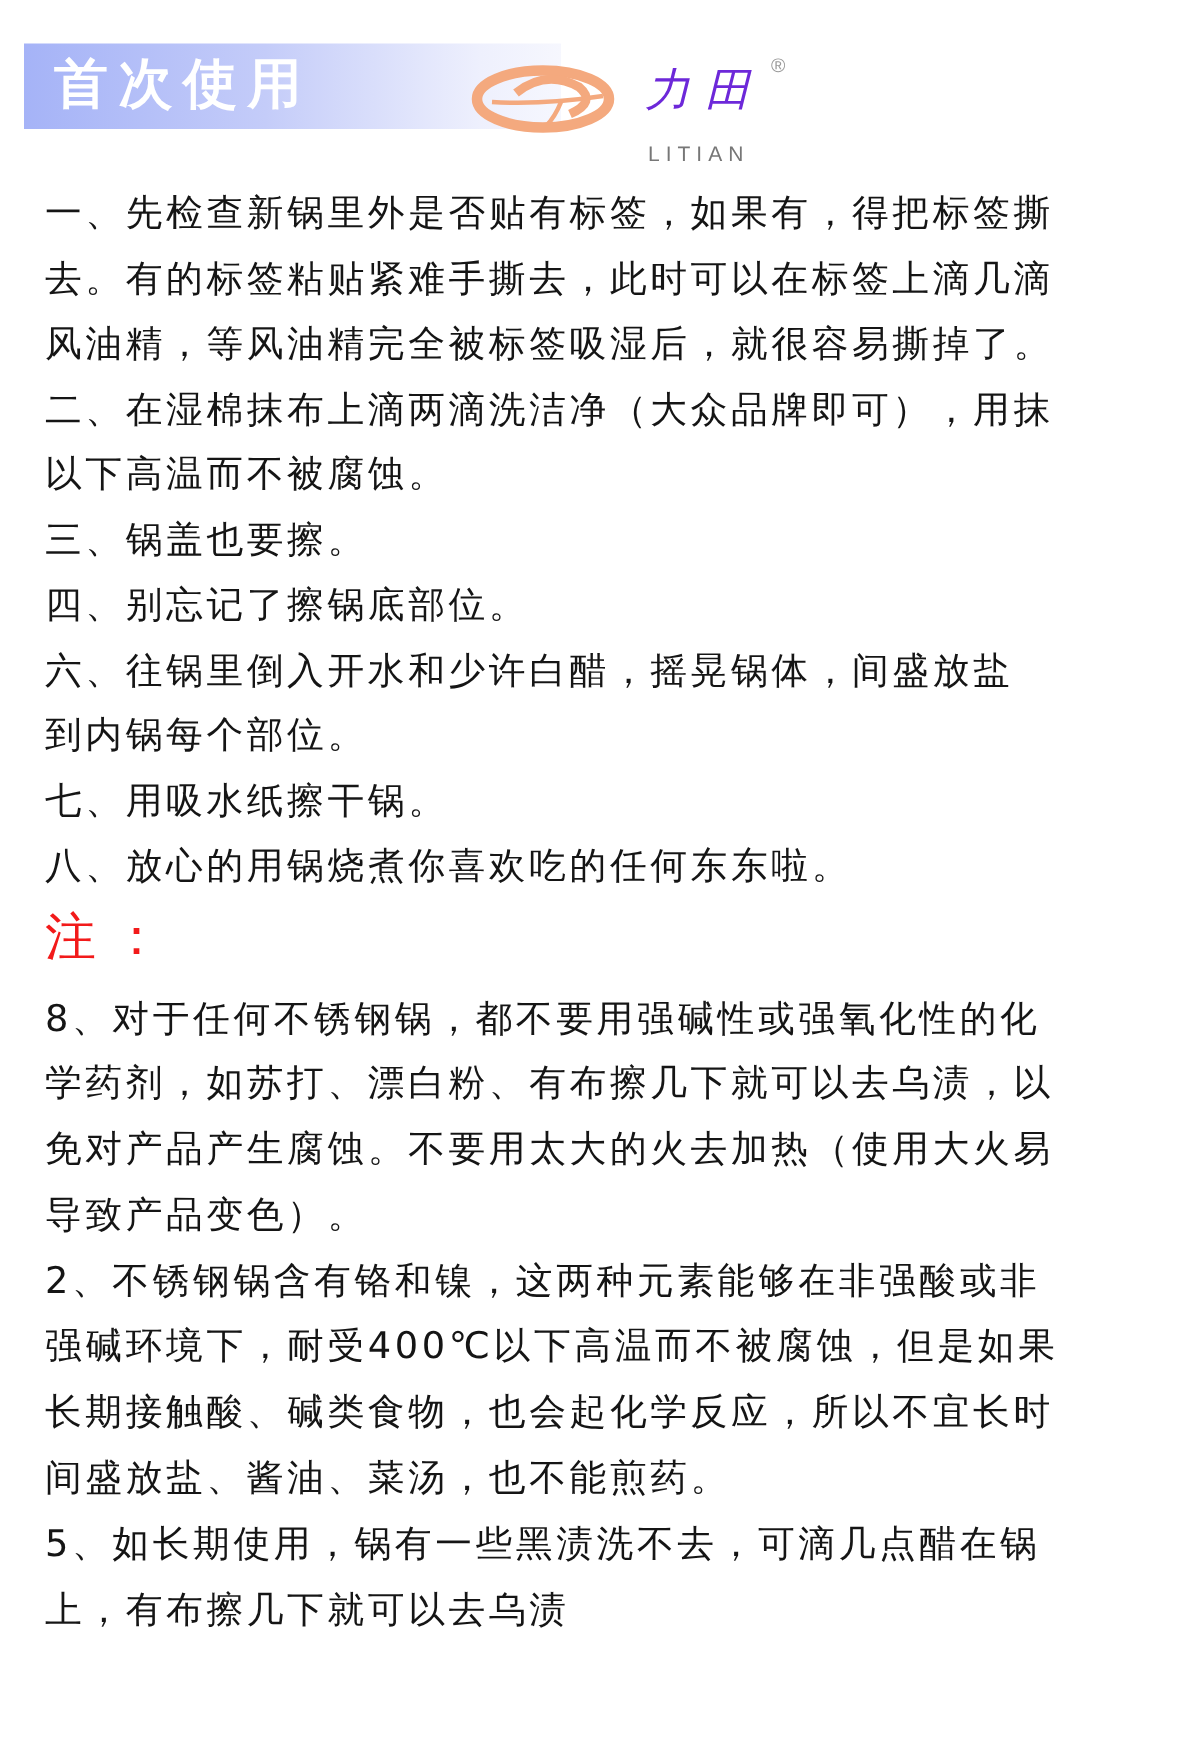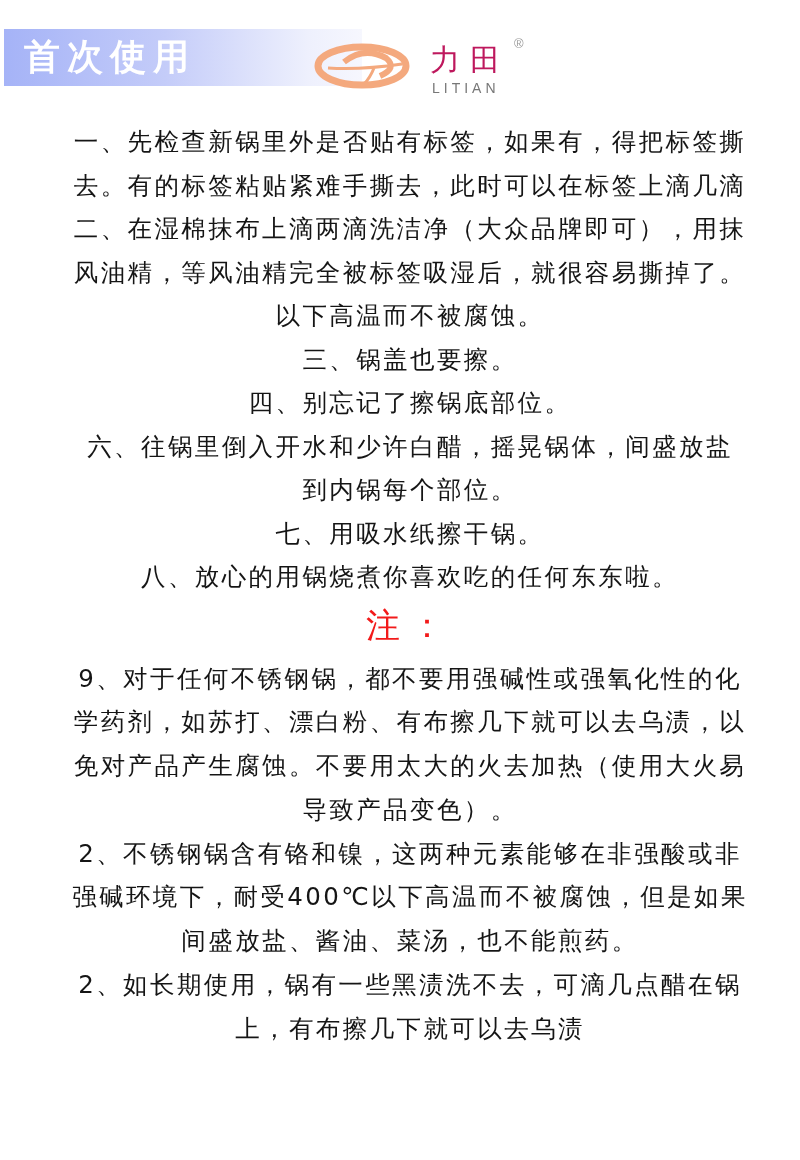--- a/index.html
+++ b/index.html
@@ -1,31 +1,31 @@
 <!DOCTYPE html>
 <html><head>
 <meta charset="utf-8">
 <style>
   html, body { margin: 0; padding: 0; background: #ffffff; }
   body { width: 800px; height: 1160px; position: relative; overflow: hidden;
          font-family: "DejaVu Sans", "Liberation Sans", sans-serif; color: #111; }
-  .banner { position: absolute; left: 4px; top: 29px; width: 330px; height: 57px;
+  .banner { position: absolute; left: 16px; top: 29px; width: 330px; height: 57px;
             background: linear-gradient(to right, #a5b3f7 0%, #c4ccf9 45%, #eef0fd 85%, #f6f7fe 100%); padding-left: 28px; }
   .banner-title { position: absolute; left: 20px; top: 6px; font-size: 36px; font-weight: bold;
                   color: #ffffff; letter-spacing: 7px; line-height: 44px;
                   font-family: "DejaVu Sans", sans-serif; }
   .logo { position: absolute; left: 314px; top: 38px; width: 240px; height: 60px; }
   .logo-mark { position: absolute; left: 0; top: 4px; }
-  .logo-cn { position: absolute; left: 116px; top: 2px; font-size: 30px; color: #be185d; letter-spacing: 10px;
-             font-family: "DejaVu Serif", serif; }
-  .logo-en { position: absolute; left: 118px; top: 42px; font-size: 14px; color: #777; letter-spacing: 4px;
+  .logo-cn { position: absolute; left: 116px; top: 2px; font-size: 30px; color: #6d28d9; letter-spacing: 10px;
+             font-style: italic; font-family: "DejaVu Serif", serif; }
+  .logo-en { position: absolute; left: 118px; top: 56px; font-size: 14px; color: #777; letter-spacing: 4px;
              font-family: "Liberation Sans", sans-serif; }
   .logo-reg { position: absolute; left: 200px; top: -2px; font-size: 13px; color: #999;
               font-family: "Liberation Sans", sans-serif; }
-  .content { position: absolute; left: 30px; top: 120px; width: 760px; text-align: center; }
+  .content { position: absolute; left: 30px; top: 120px; width: 760px; }
   .line { font-size: 24.5px; line-height: 43.5px; letter-spacing: 2.4px; white-space: nowrap;
           font-family: "DejaVu Sans", sans-serif; color: #151515; }
   .note-head { font-size: 34px; color: #f21a1a; line-height: 56px; letter-spacing: 10px; margin: -2px 0 4px 0;
                font-family: "DejaVu Sans", sans-serif; }
   .notes .line { line-height: 43.8px; }
 </style>
 </head>
 <body>
 
 <div class="banner">
@@ -41,37 +41,38 @@
   </svg>
   <div class="logo-cn">力田</div>
   <div class="logo-reg">®</div>
   <div class="logo-en">LITIAN</div>
 </div>
 
 <div class="content">
   <div class="steps">
     <div class="line">一、先检查新锅里外是否贴有标签，如果有，得把标签撕</div>
     <div class="line">去。有的标签粘贴紧难手撕去，此时可以在标签上滴几滴</div>
+    <div class="line">风油精，等风油精完全被标签吸湿后，就很容易撕掉了。</div>
     <div class="line">二、在湿棉抹布上滴两滴洗洁净（大众品牌即可），用抹</div>
-    <div class="line">风油精，等风油精完全被标签吸湿后，就很容易撕掉了。</div>
     <div class="line">以下高温而不被腐蚀。</div>
     <div class="line">三、锅盖也要擦。</div>
     <div class="line">四、别忘记了擦锅底部位。</div>
     <div class="line">六、往锅里倒入开水和少许白醋，摇晃锅体，间盛放盐</div>
     <div class="line">到内锅每个部位。</div>
     <div class="line">七、用吸水纸擦干锅。</div>
     <div class="line">八、放心的用锅烧煮你喜欢吃的任何东东啦。</div>
   </div>
 
   <div class="note-head">注：</div>
 
   <div class="notes">
-    <div class="line">9、对于任何不锈钢锅，都不要用强碱性或强氧化性的化</div>
+    <div class="line">8、对于任何不锈钢锅，都不要用强碱性或强氧化性的化</div>
     <div class="line">学药剂，如苏打、漂白粉、有布擦几下就可以去乌渍，以</div>
     <div class="line">免对产品产生腐蚀。不要用太大的火去加热（使用大火易</div>
     <div class="line">导致产品变色）。</div>
     <div class="line">2、不锈钢锅含有铬和镍，这两种元素能够在非强酸或非</div>
     <div class="line">强碱环境下，耐受400℃以下高温而不被腐蚀，但是如果</div>
+    <div class="line">长期接触酸、碱类食物，也会起化学反应，所以不宜长时</div>
     <div class="line">间盛放盐、酱油、菜汤，也不能煎药。</div>
-    <div class="line">2、如长期使用，锅有一些黑渍洗不去，可滴几点醋在锅</div>
+    <div class="line">5、如长期使用，锅有一些黑渍洗不去，可滴几点醋在锅</div>
     <div class="line">上，有布擦几下就可以去乌渍</div>
   </div>
 </div>
 
 </body></html>

